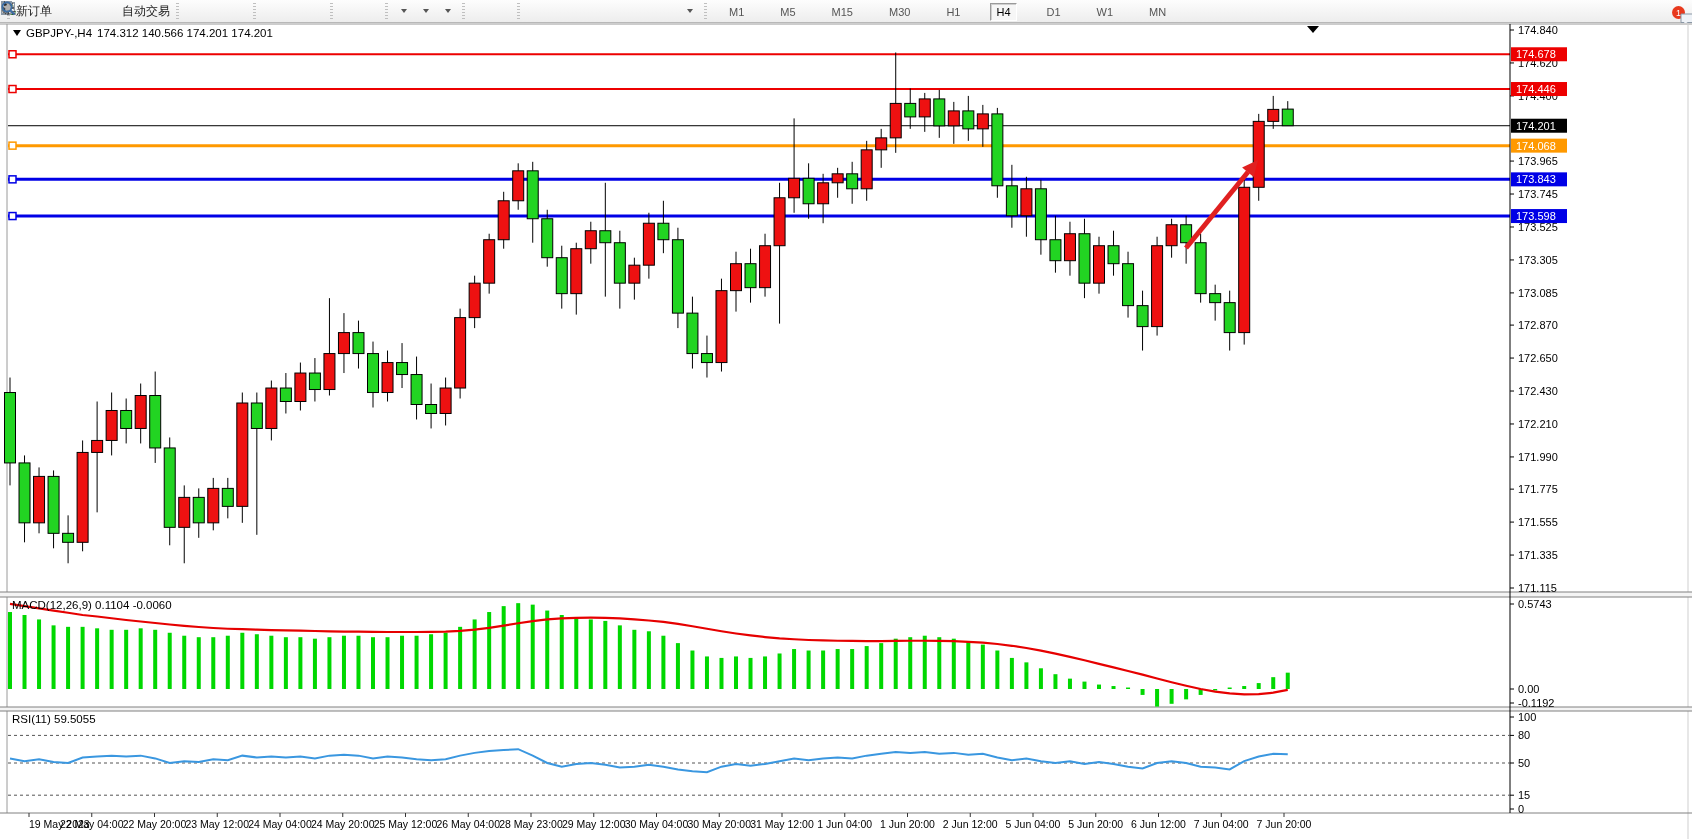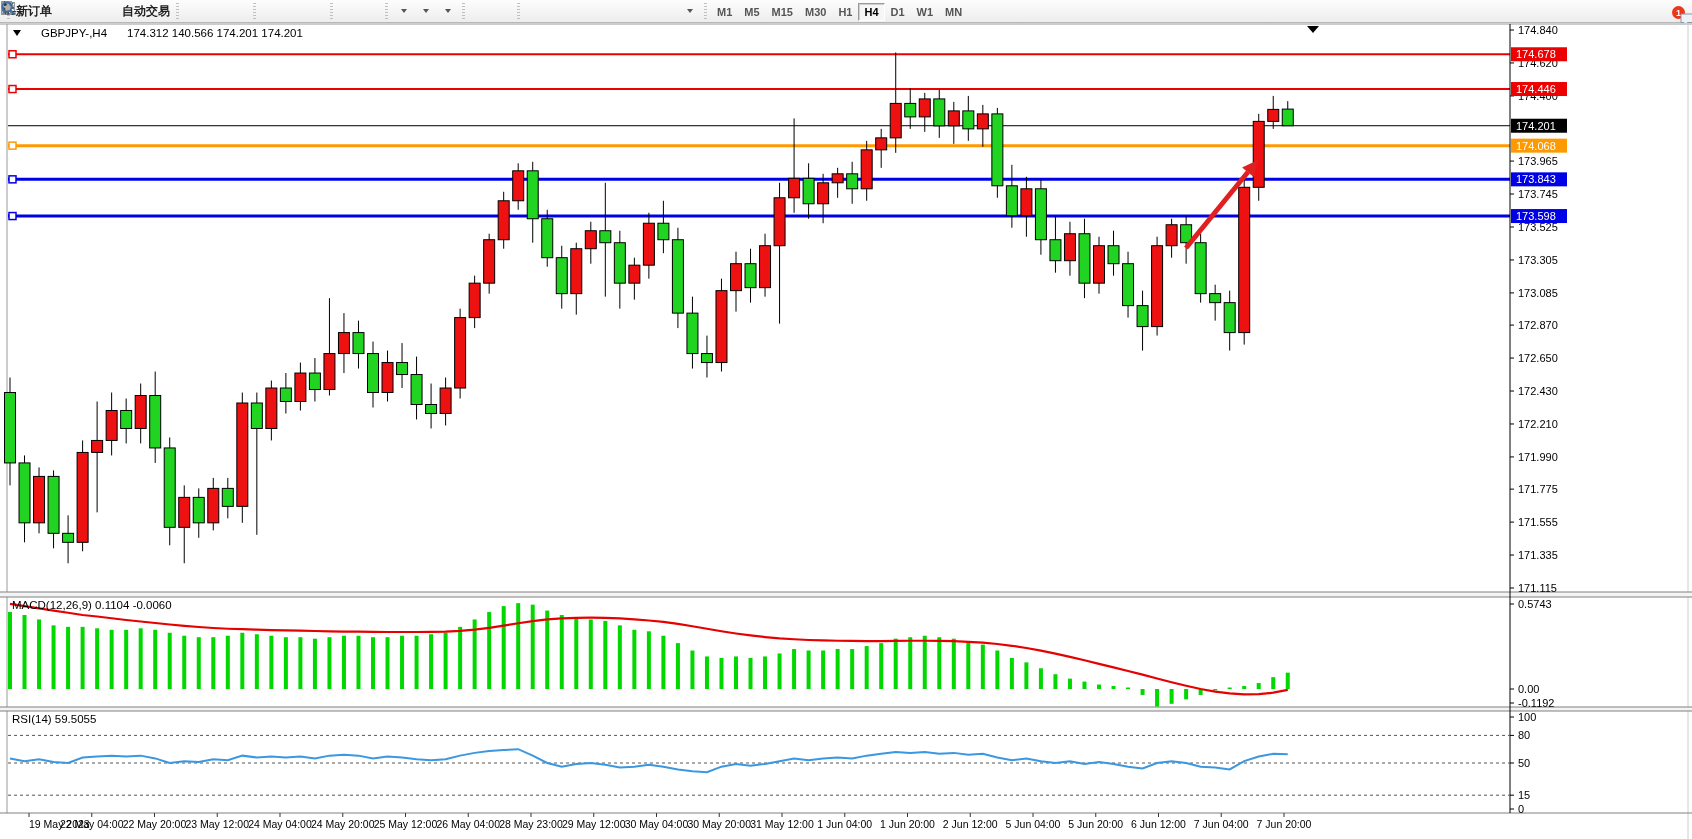--- a/index.html
+++ b/index.html
@@ -1,29 +1,29 @@
 <!DOCTYPE html>
 <html><head>
 <meta charset="utf-8">
 <style>
   html,body{margin:0;padding:0;background:#fff;}
   #app{position:relative;width:1692px;height:839px;font-family:"Liberation Sans",sans-serif;overflow:hidden;background:#fff;}
   
-  #toolbar{position:absolute;left:0;top:0;width:1692px;height:23px;background:linear-gradient(#fdfdfd,#ededed);border-bottom:1px solid #b8b8b8;display:flex;align-items:center;padding:0 3px;box-sizing:border-box;font-weight:bold;}
+  #toolbar{position:absolute;left:0;top:0;width:1692px;height:23px;background:linear-gradient(#fdfdfd,#ededed);border-bottom:1px solid #b8b8b8;display:flex;align-items:center;padding:0 3px;box-sizing:border-box;}
   .grip{width:3px;height:16px;margin:0 4px;background:repeating-linear-gradient(to bottom,#bfbfbf 0 1px,transparent 1px 3px);}
   .tbtn{height:20px;min-width:22px;display:flex;align-items:center;justify-content:center;gap:3px;padding:0 2px;box-sizing:border-box;}
   .tbtn span.lbl{font-size:12px;color:#222;white-space:nowrap;}
   .caret{width:0;height:0;border-left:3px solid transparent;border-right:3px solid transparent;border-top:4px solid #555;margin-left:1px;}
-  .tf{font-size:11px;color:#555;padding:2px 5px;margin:0 0;border:1px solid transparent;}
+  .tf{font-size:11px;color:#555;padding:2px 5px;margin:0 12px;border:1px solid transparent;}
   .tf.active{color:#000;background:#f6f6f6;border:1px solid #9a9a9a;border-bottom-color:#fff;border-right-color:#fff;box-shadow:inset 1px 1px 0 #cfcfcf;}
   #tb-right{margin-left:auto;display:flex;align-items:center;gap:8px;padding-right:10px;}
   .badge{position:absolute;right:-6px;top:-5px;background:#e8391d;color:#fff;border-radius:50%;width:13px;height:13px;font-size:9px;display:flex;align-items:center;justify-content:center;}
   
   .ovl{position:absolute;font-size:11.5px;color:#000;white-space:pre;z-index:3;}
-  #chart-title{left:13px;top:27px;display:flex;align-items:center;gap:20px;}
+  #chart-title{left:13px;top:27px;display:flex;align-items:center;gap:5px;}
   #chart-title .tri{width:0;height:0;border-left:4px solid transparent;border-right:4px solid transparent;border-top:6px solid #000;}
   #macd-label{left:12px;top:599px;text-align:center;}
   #rsi-label{left:12px;top:713px;}
   svg{position:absolute;left:0;top:0;z-index:1;}
   svg text{font-family:"Liberation Sans",sans-serif;}
 </style>
 </head>
 <body>
 
 <div id="app">
@@ -642,14 +642,14 @@
         </g>
       </svg>
   </div>
 
   <div class="ovl" id="chart-title">
     <span class="tri"></span>
     <span>GBPJPY-,H4</span>
     <span>174.312 140.566 174.201 174.201</span>
   </div>
   <div class="ovl" id="macd-label"><span>MACD(12,26,9)</span> <span>0.1104</span> <span>-0.0060</span></div>
-  <div class="ovl" id="rsi-label"><span>RSI(14)</span> <span>59.5055</span></div>
+  <div class="ovl" id="rsi-label"><span>RSI(11)</span> <span>59.5055</span></div>
 </div>
 
 </body></html>

